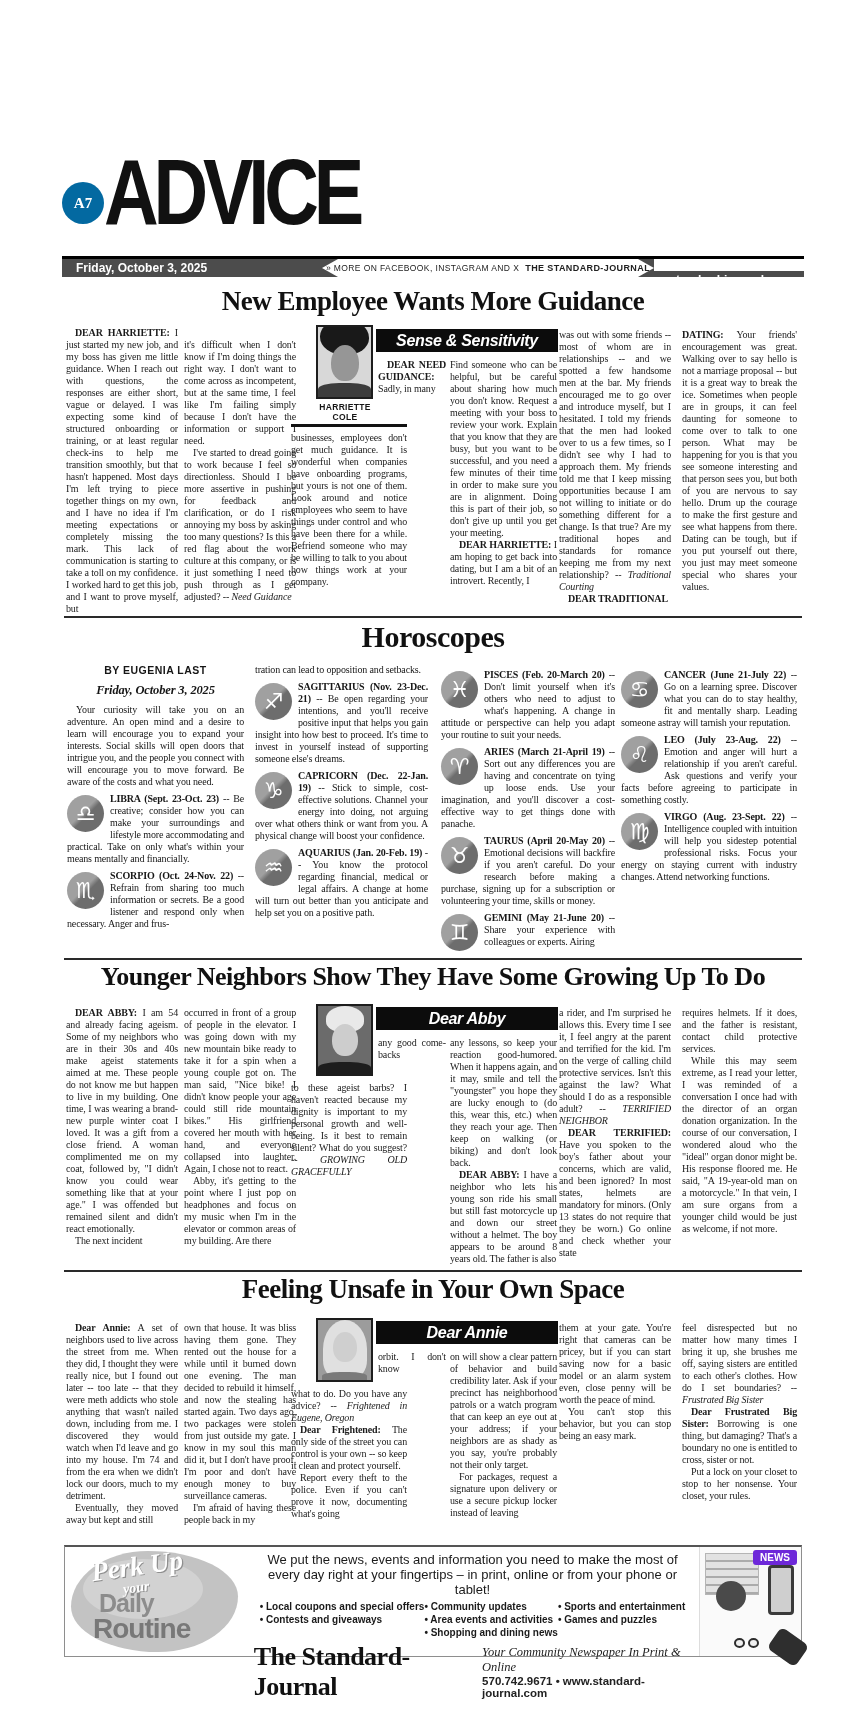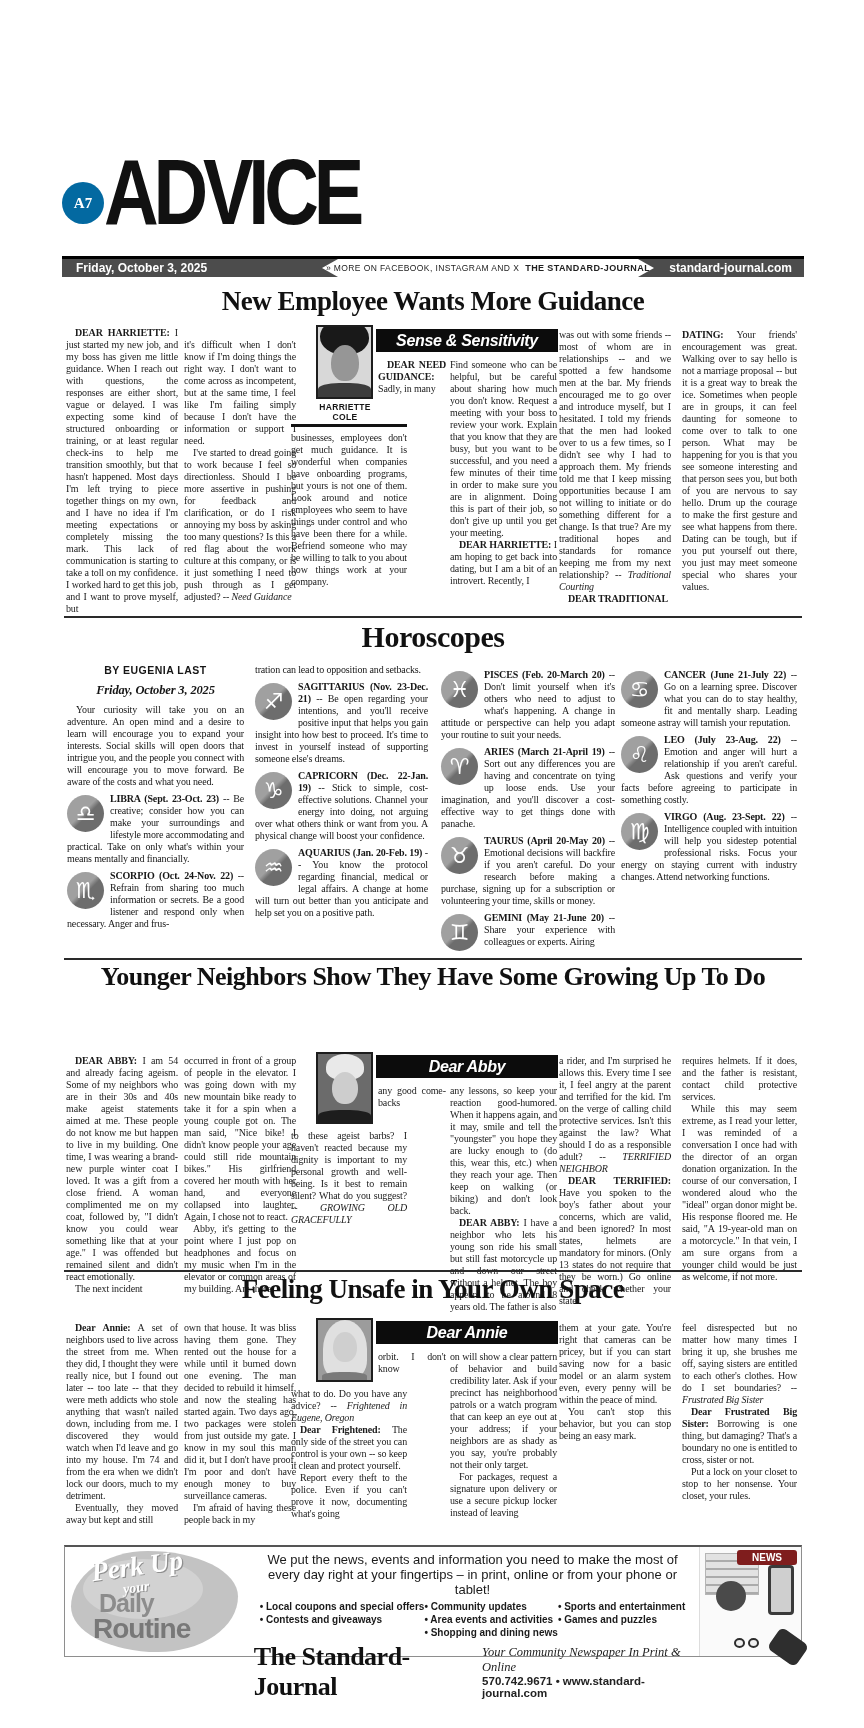--- a/index.html
+++ b/index.html
@@ -14,21 +14,21 @@
              letter-spacing:-6px; transform:scaleX(.86) scaleY(1.05); transform-origin:left center; color:#111; }
 
   
   .infobar { position:absolute; left:62px; top:256px; width:742px; height:21px; display:flex; border-top:3px solid #000; }
   .ib-left { width:260px; background:#4c4c4c; color:#fff; font:bold 12px/18px "Liberation Sans", sans-serif; padding-left:14px; }
   .ib-mid  { flex:1; background:#4c4c4c; position:relative; }
   .ib-ribbon { position:absolute; inset:0; background:#fff; display:flex; align-items:center; justify-content:center; gap:6px;
                font-family:"Liberation Sans", sans-serif; font-size:8.5px; letter-spacing:.4px; color:#222;
                clip-path:polygon(0 50%, 16px 0, calc(100% - 16px) 0, 100% 50%, calc(100% - 16px) 100%, 16px 100%); }
   .ib-ribbon b { font-size:9px; }
-  .ib-right { width:150px; background:#4c4c4c; color:#fff; font:bold 12px/18px "Liberation Sans", sans-serif; text-align:right; padding-right:12px; }
+  .ib-right { width:150px; background:#4c4c4c; color:#fff; font:bold 12px/18px "Liberation Sans", sans-serif; text-align:right; padding-right:12px;margin-top:12px; }
 
   
   .headline { position:absolute; left:62px; width:742px; text-align:center; font-family:"Liberation Serif", serif;
               font-weight:bold; letter-spacing:-.5px; color:#111; }
   .hr { position:absolute; left:64px; width:738px; height:2px; background:#2a2a2a; }
 
   
   .body { position:absolute; left:64px; width:738px; }
   .coltext { position:absolute; font-size:10px; line-height:12px; letter-spacing:-.15px; color:#1b1b1b; }
   .coltext p { text-align:justify; text-indent:9px; }
@@ -72,22 +72,22 @@
   .ad-main { flex:1; padding:5px 8px 4px; display:flex; flex-direction:column; }
   .ad-intro { font:13px/15px "Liberation Sans", sans-serif; text-align:center; color:#1a1a1a; }
   .ad-bullets { display:flex; justify-content:space-between; padding:3px 6px 0; }
   .bcol { font:bold 10px/13px "Liberation Sans", sans-serif; color:#1a1a1a; }
   .bcol .bullet { white-space:nowrap; }
   .ad-footer { display:flex; align-items:center; justify-content:center; gap:16px; margin-top:3px; }
   .ad-mast { font:bold 26px "Liberation Serif", serif; letter-spacing:-.5px; color:#111; }
   .ad-tag .tagline { font:italic 12.5px "Liberation Serif", serif; color:#222; }
   .ad-tag .contact { font:bold 11.5px "Liberation Sans", sans-serif; color:#222; }
   .ad-art { width:108px; position:relative; border-left:1px solid #ddd; background:#fafafa; }
-  .news-badge { position:absolute; top:3px; right:4px; background:#7f1d1d; color:#fff; font:bold 10px "Liberation Sans", sans-serif;
-                padding:2px 15px; border-radius:3px; }
+  .news-badge { position:absolute; top:3px; right:4px; background:#6d28d9; color:#fff; font:bold 10px "Liberation Sans", sans-serif;
+                padding:2px 7px; border-radius:3px; }
   .npr { position:absolute; top:6px; left:5px; width:54px; height:42px; border:1px solid #b5b5b5;
          background:repeating-linear-gradient(180deg,#e2e2e2 0 6px,#ababab 6px 8px); }
   .circ { position:absolute; top:34px; left:16px; width:30px; height:30px; border-radius:50%; background:#4a4a4a; }
   .phone { position:absolute; top:18px; right:7px; width:26px; height:50px; border:3px solid #3a3a3a; border-radius:4px; background:#cfcfcf; }
   .sleeve { position:absolute; bottom:-4px; right:-4px; width:34px; height:26px; background:#2e2e2e; transform:rotate(35deg); border-radius:6px; }
   .glasses { position:absolute; bottom:8px; left:34px; display:flex; gap:3px; align-items:center; }
   .lens { width:11px; height:10px; border:2px solid #2c2c2c; border-radius:50%; background:#efefef; }
 </style>
 </head>
 <body>
@@ -219,21 +219,21 @@
           <p><b>VIRGO (Aug. 23-Sept. 22)</b> -- Intelligence coupled with intuition will help you sidestep potential professional risks. Focus your energy on staying current with industry changes. Attend networking functions.</p>
         </div>
       </div>
   </div>
 </div>
 
 <div class="hr" style="top:958px;"></div>
 
 <h1 class="headline" style="top:962px; font-size:26px;">Younger Neighbors Show They Have Some Growing Up To Do</h1>
 
-<div class="body" style="top:1052px; height:264px;">
+<div class="body" style="top:1004px; height:264px;">
   <div class="coltext" style="left:2px; top:3px; width:112px;">
       <p><b>DEAR ABBY:</b> I am 54 and already facing ageism. Some of my neighbors who are in their 30s and 40s make ageist statements aimed at me. These people do not know me but happen to live in my building. One time, I was wearing a brand-new purple winter coat I loved. It was a gift from a close friend. A woman complimented me on my coat, followed by, "I didn't know you could wear something like that at your age." I was offended but remained silent and didn't react emotionally.</p>
       <p>The next incident</p>
     </div>
   <div class="coltext" style="left:120px; top:3px; width:112px;">
       <p class="noind">occurred in front of a group of people in the elevator. I was going down with my new mountain bike ready to take it for a spin when a young couple got on. The man said, "Nice bike! I didn't know people your age could still ride mountain bikes." His girlfriend covered her mouth with her hand, and everyone collapsed into laughter. Again, I chose not to react.</p>
       <p>Abby, it's getting to the point where I just pop on headphones and focus on my music when I'm in the elevator or common areas of my building. Are there</p>
     </div>
 
   <div class="photo" style="left:252px; top:0; height:72px; background:#6b6b6b;">
@@ -290,21 +290,21 @@
 
   <div class="banner" style="left:312px; top:3px; width:182px;">Dear Annie</div>
   <div class="coltext" style="left:314px; top:33px; width:68px;">
       <p class="noind">orbit. I don't know</p>
     </div>
   <div class="coltext" style="left:386px; top:33px; width:107px;">
       <p class="noind">on will show a clear pattern of behavior and build credibility later. Ask if your precinct has neighborhood patrols or a watch program that can keep an eye out at your address; if your neighbors are as shady as you say, you're probably not their only target.</p>
       <p>For packages, request a signature upon delivery or use a secure pickup locker instead of leaving</p>
     </div>
   <div class="coltext" style="left:495px; top:4px; width:112px;">
-      <p class="noind">them at your gate. You're right that cameras can be pricey, but if you can start saving now for a basic model or an alarm system even, every penny will be within the peace of mind.</p>
+      <p class="noind">them at your gate. You're right that cameras can be pricey, but if you can start saving now for a basic model or an alarm system even, close penny will be worth the peace of mind.</p>
       <p>You can't stop this behavior, but you can stop being an easy mark.</p>
     </div>
   <div class="coltext" style="left:618px; top:4px; width:115px;">
       <p class="noind">feel disrespected but no matter how many times I bring it up, she brushes me off, saying sisters are entitled to each other's clothes. How do I set boundaries? -- <i>Frustrated Big Sister</i></p>
       <p><b>Dear Frustrated Big Sister:</b> Borrowing is one thing, but damaging? That's a boundary no one is entitled to cross, sister or not.</p>
       <p>Put a lock on your closet to stop to her nonsense. Your closet, your rules.</p>
     </div>
 </div>
 
 <section class="ad">

